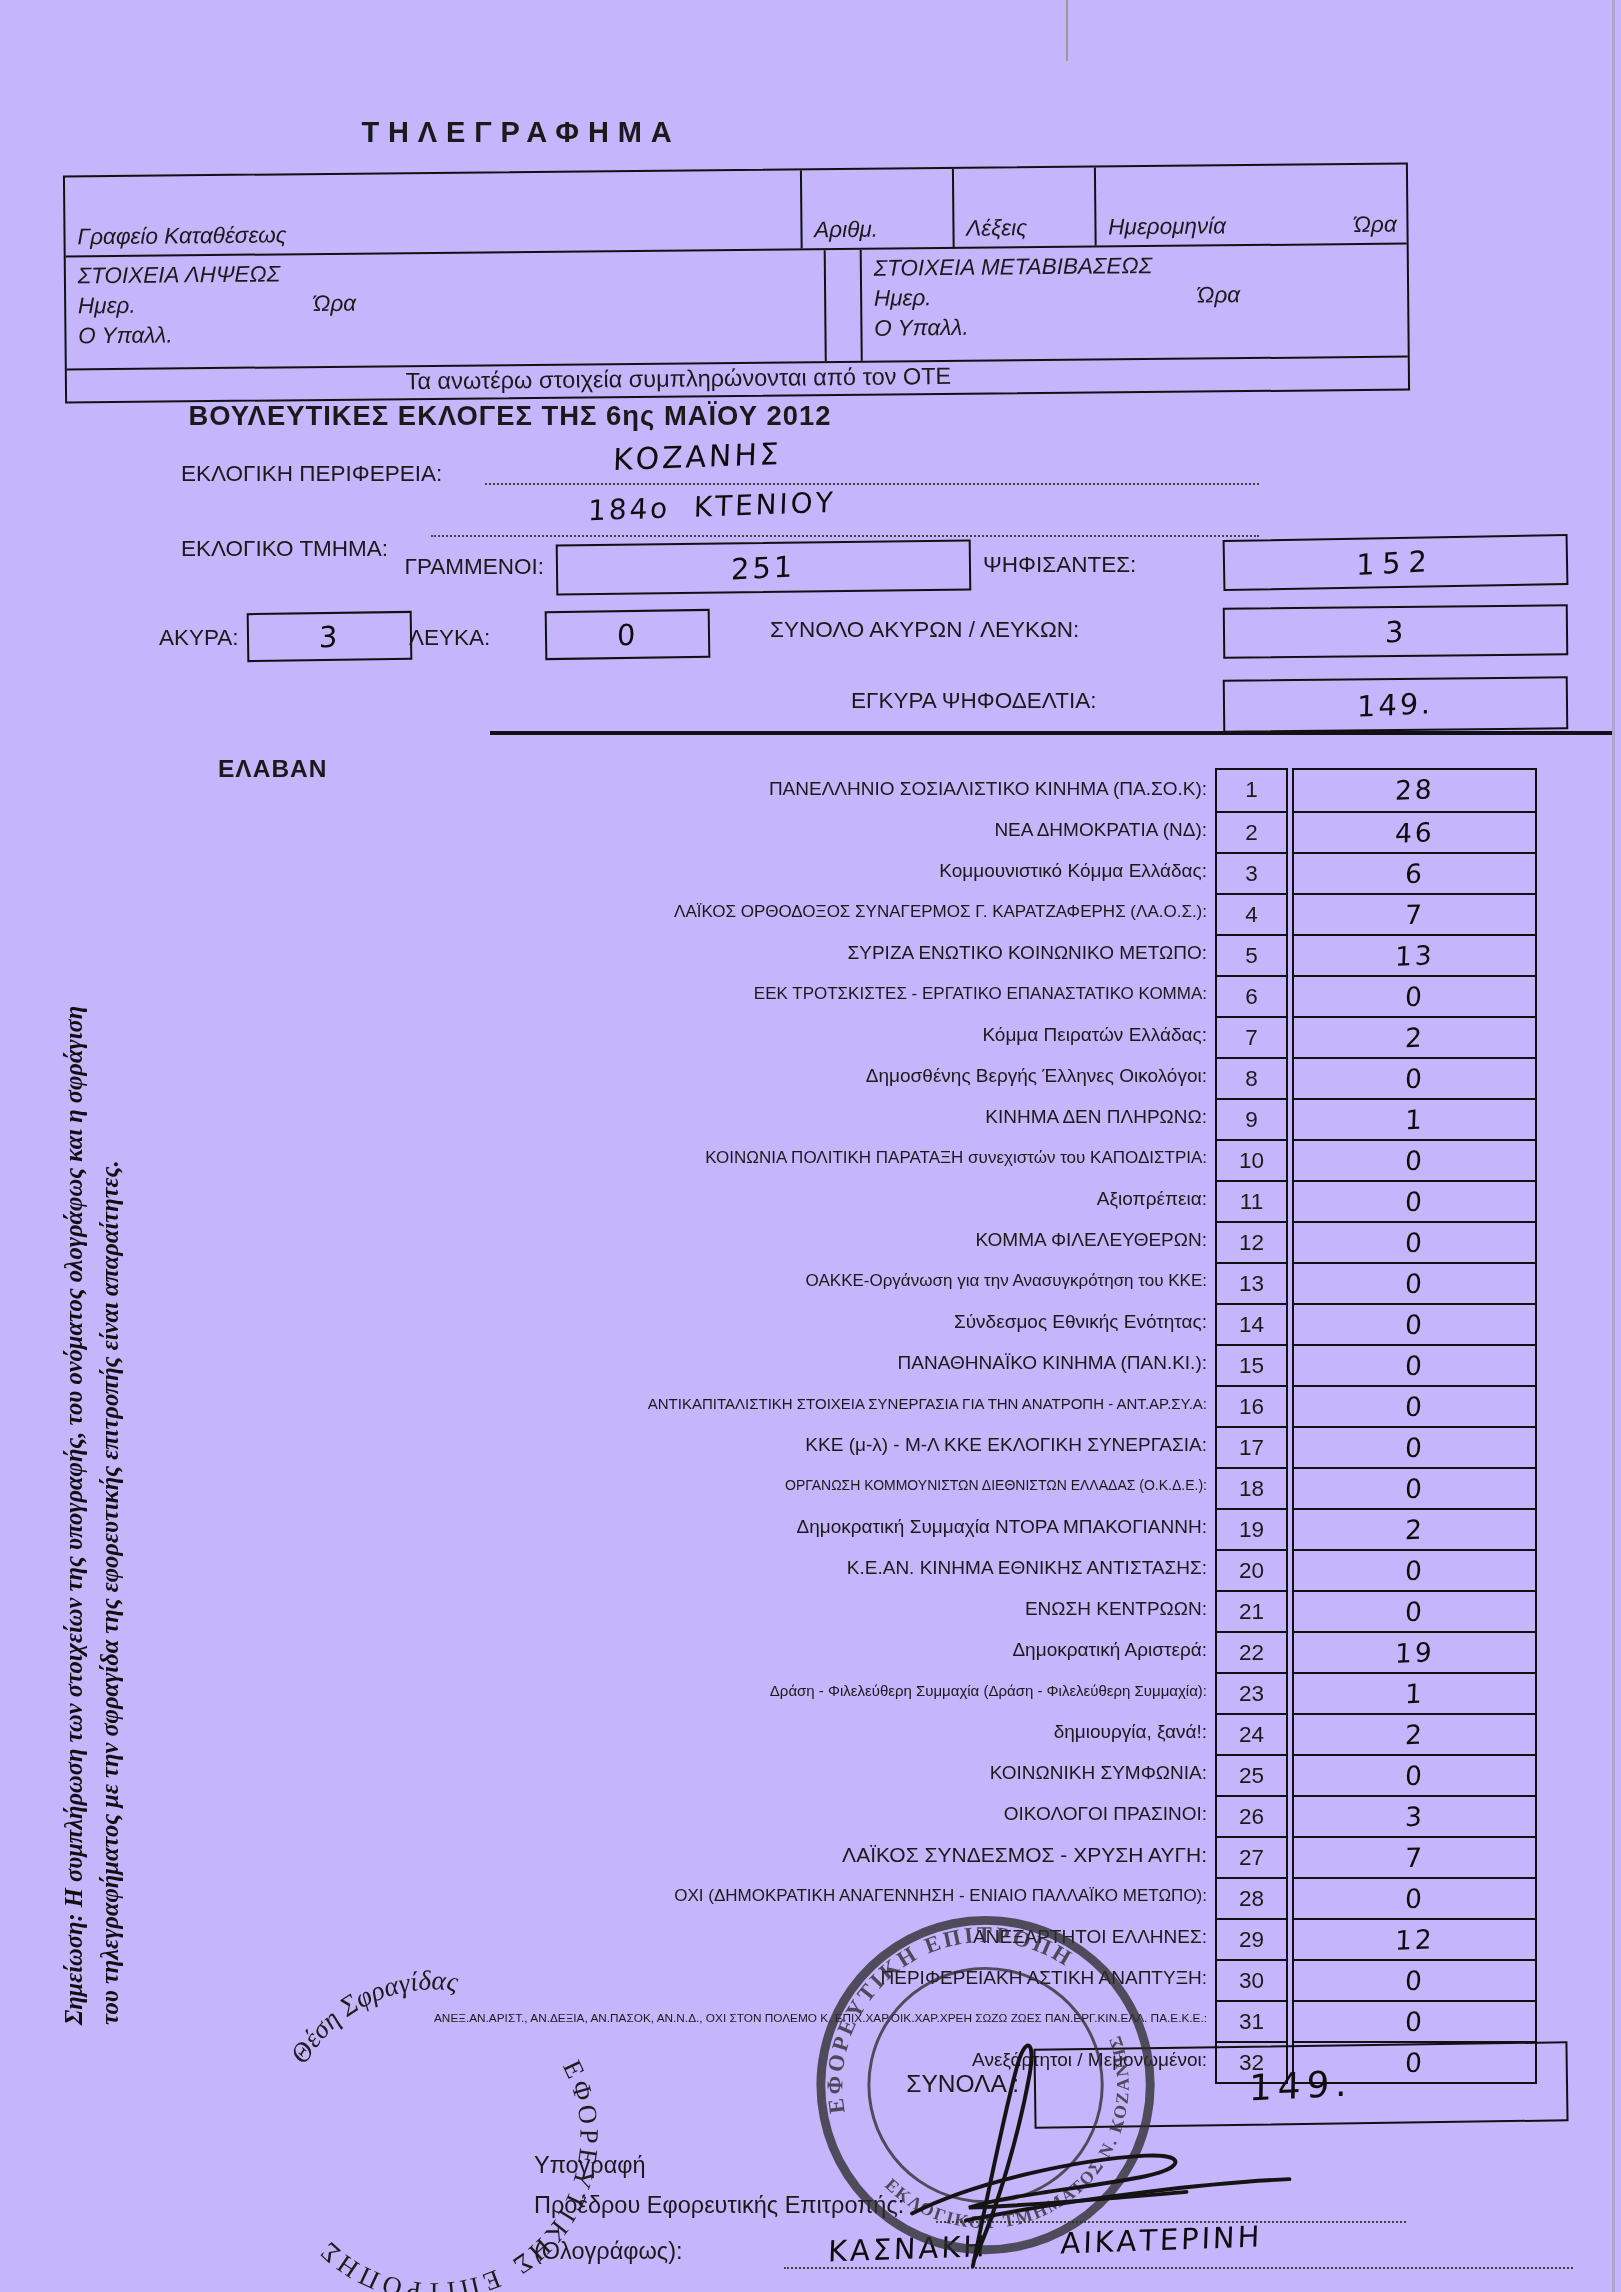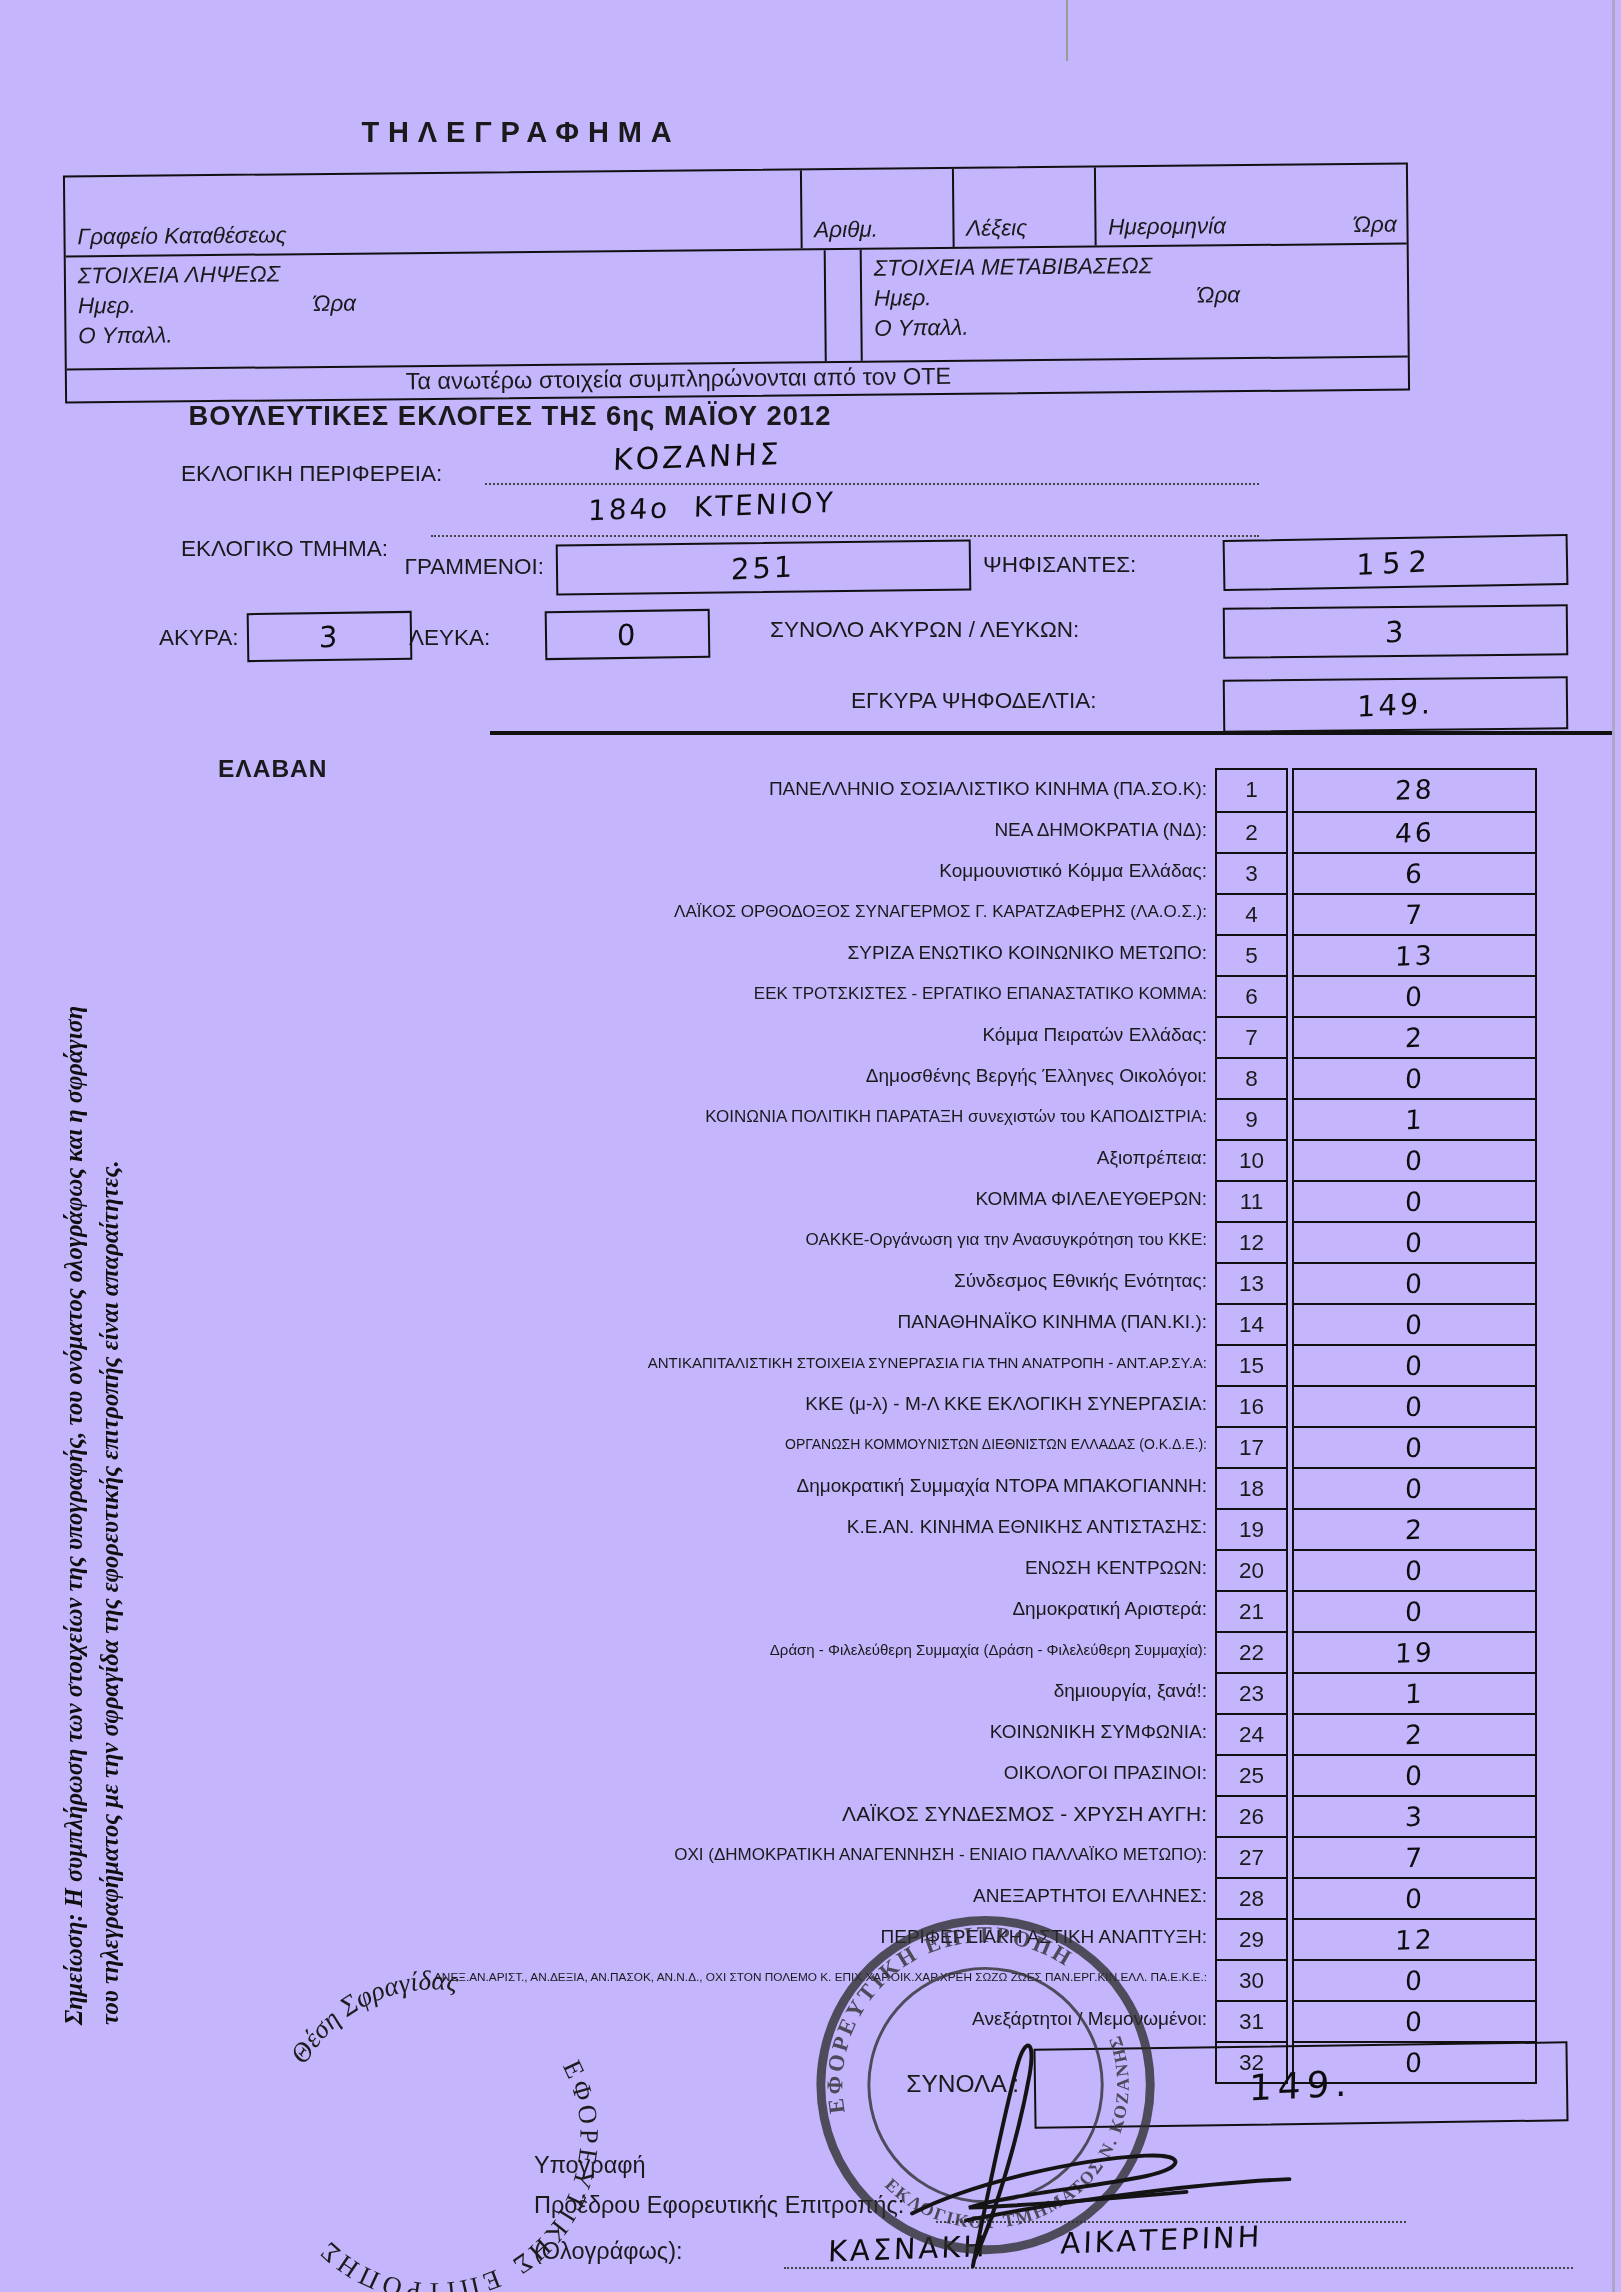--- a/index.html
+++ b/index.html
@@ -138,20 +138,21 @@
 
   <div class="abs" id="party-labels">
       <div class="plabel" style="font-size: 19px;">ΠΑΝΕΛΛΗΝΙΟ ΣΟΣΙΑΛΙΣΤΙΚΟ ΚΙΝΗΜΑ (ΠΑ.ΣΟ.Κ):</div>
       <div class="plabel" style="font-size: 19px;">ΝΕΑ ΔΗΜΟΚΡΑΤΙΑ (ΝΔ):</div>
       <div class="plabel" style="font-size: 19px;">Κομμουνιστικό Κόμμα Ελλάδας:</div>
       <div class="plabel" style="font-size: 17px;">ΛΑΪΚΟΣ ΟΡΘΟΔΟΞΟΣ ΣΥΝΑΓΕΡΜΟΣ Γ. ΚΑΡΑΤΖΑΦΕΡΗΣ (ΛΑ.Ο.Σ.):</div>
       <div class="plabel" style="font-size: 19px;">ΣΥΡΙΖΑ ΕΝΩΤΙΚΟ ΚΟΙΝΩΝΙΚΟ ΜΕΤΩΠΟ:</div>
       <div class="plabel" style="font-size: 17px;">ΕΕΚ ΤΡΟΤΣΚΙΣΤΕΣ - ΕΡΓΑΤΙΚΟ ΕΠΑΝΑΣΤΑΤΙΚΟ ΚΟΜΜΑ:</div>
       <div class="plabel" style="font-size: 19px;">Κόμμα Πειρατών Ελλάδας:</div>
       <div class="plabel" style="font-size: 19px;">Δημοσθένης Βεργής Έλληνες Οικολόγοι:</div>
+      <div class="plabel" style="font-size: 19px;">ΚΙΝΗΜΑ ΔΕΝ ΠΛΗΡΩΝΩ:</div>
       <div class="plabel" style="font-size: 17px;">ΚΟΙΝΩΝΙΑ ΠΟΛΙΤΙΚΗ ΠΑΡΑΤΑΞΗ συνεχιστών του ΚΑΠΟΔΙΣΤΡΙΑ:</div>
       <div class="plabel" style="font-size: 19px;">Αξιοπρέπεια:</div>
       <div class="plabel" style="font-size: 19px;">ΚΟΜΜΑ ΦΙΛΕΛΕΥΘΕΡΩΝ:</div>
       <div class="plabel" style="font-size: 17px;">ΟΑΚΚΕ-Οργάνωση για την Ανασυγκρότηση του ΚΚΕ:</div>
       <div class="plabel" style="font-size: 19px;">Σύνδεσμος Εθνικής Ενότητας:</div>
       <div class="plabel" style="font-size: 19px;">ΠΑΝΑΘΗΝΑΪΚΟ ΚΙΝΗΜΑ (ΠΑΝ.ΚΙ.):</div>
       <div class="plabel" style="font-size: 15px;">ΑΝΤΙΚΑΠΙΤΑΛΙΣΤΙΚΗ ΣΤΟΙΧΕΙΑ ΣΥΝΕΡΓΑΣΙΑ ΓΙΑ ΤΗΝ ΑΝΑΤΡΟΠΗ - ΑΝΤ.ΑΡ.ΣΥ.Α:</div>
       <div class="plabel" style="font-size: 19px;">ΚΚΕ (μ-λ) - Μ-Λ ΚΚΕ ΕΚΛΟΓΙΚΗ ΣΥΝΕΡΓΑΣΙΑ:</div>
       <div class="plabel" style="font-size: 14px;">ΟΡΓΑΝΩΣΗ ΚΟΜΜΟΥΝΙΣΤΩΝ ΔΙΕΘΝΙΣΤΩΝ ΕΛΛΑΔΑΣ (Ο.Κ.Δ.Ε.):</div>
       <div class="plabel" style="font-size: 19px;">Δημοκρατική Συμμαχία ΝΤΟΡΑ ΜΠΑΚΟΓΙΑΝΝΗ:</div>

